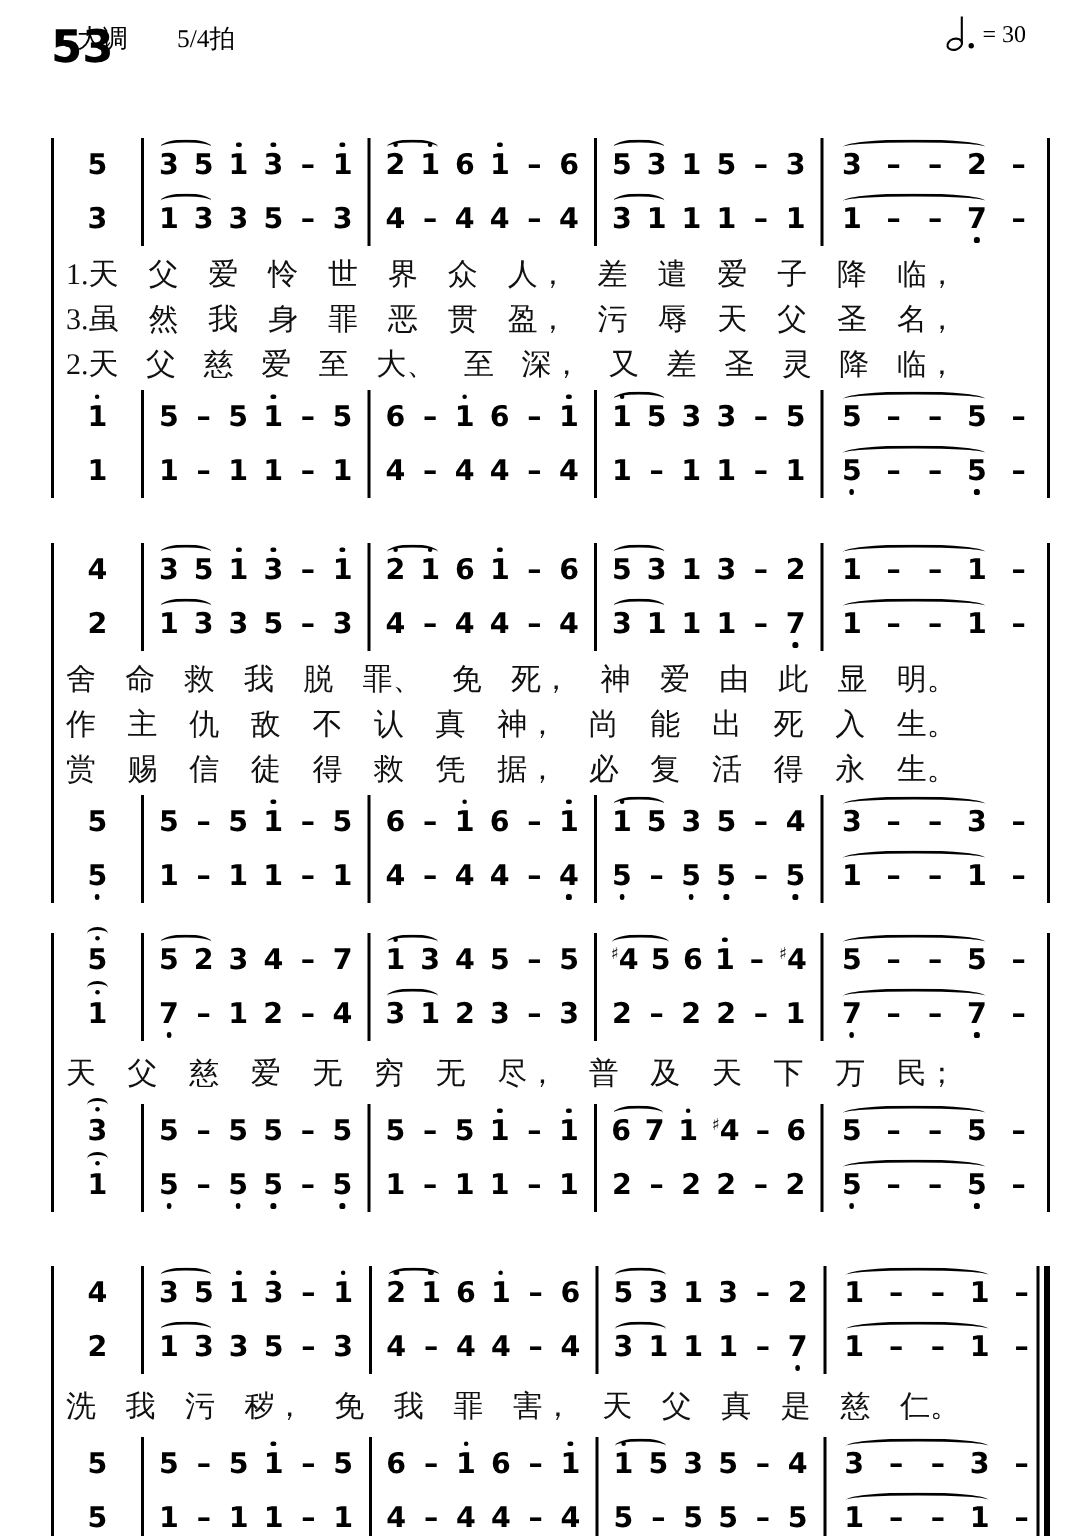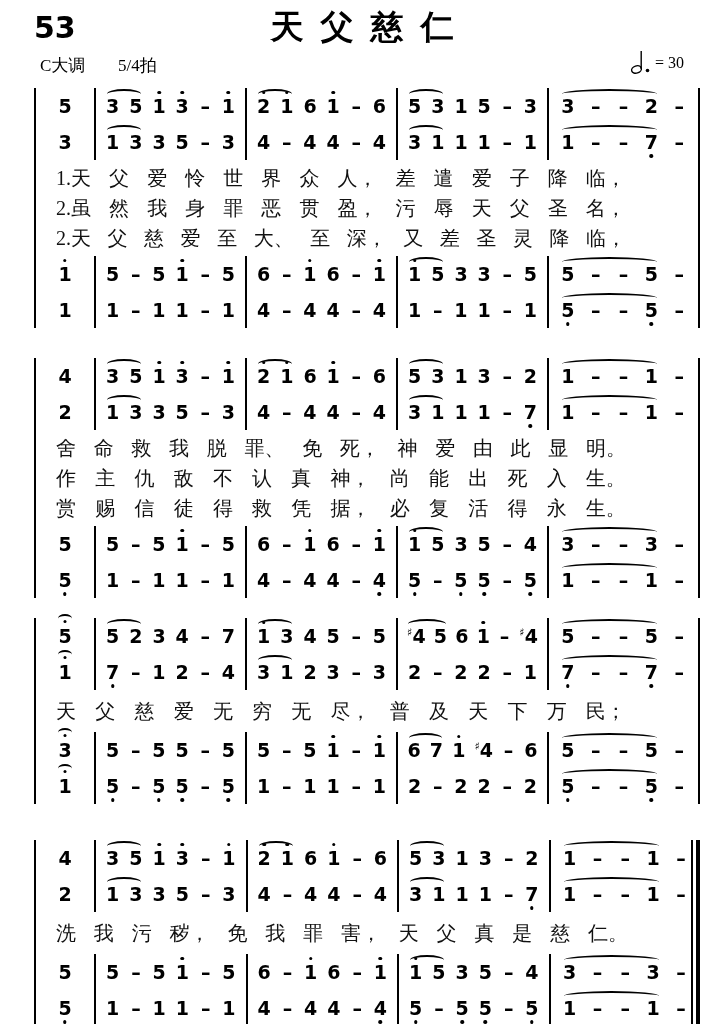--- a/index.html
+++ b/index.html
@@ -45,33 +45,32 @@
   .odot.up{top:-6px;}
   .odot.down{bottom:-6px;}
   .sharp{font-size:11px;vertical-align:7px;letter-spacing:0;}
   .arc{position:absolute;top:1px;height:8px;border-top:2px solid #000;
        border-radius:100% 100% 0 0;pointer-events:none;}
   .fermarc{position:absolute;top:-13px;left:50%;transform:translateX(-50%);width:14px;height:7px;
        border-top:2px solid #000;border-radius:50% 50% 0 0;}
   .fermdot{position:absolute;top:-7px;left:50%;transform:translateX(-50%);width:3px;height:3px;
        border-radius:50%;background:#000;}
 
-  .lyrics{padding:3px 16px;}
+  .lyrics{padding:3px 4px;}
   .lyric-row{display:flex;justify-content:space-between;align-items:center;height:30px;
        padding:0 56px 0 4px;font-size:20px;color:#111;}
   .block.b3 .lyric-row,.block.b4 .lyric-row{height:36px;}
   .syl{white-space:nowrap;}
 </style>
 </head>
 <body>
 
 <div class="page">
   <div class="header">
     <span class="hymn-number">53</span>
-    <h1 class="hymn-title">天父慈仁</h1>
     <div class="meta">
       <span class="key-sig">C大调</span>
       <span class="time-sig">5/4拍</span>
       <span class="tempo">
         <svg width="24" height="27" viewBox="0 0 24 27">
           <ellipse cx="7.5" cy="21.5" rx="5" ry="3.6" transform="rotate(-18 7.5 21.5)" fill="none" stroke="#000" stroke-width="1.4"></ellipse>
           <line x1="12.2" y1="21" x2="12.2" y2="3" stroke="#000" stroke-width="1.4"></line>
           <circle cx="18.5" cy="22.5" r="1.8" fill="#000"></circle>
         </svg>
         <span class="eq">= 30</span>
@@ -179,21 +178,21 @@
             <span class="syl">众</span>
             <span class="syl">人，</span>
             <span class="syl">差</span>
             <span class="syl">遣</span>
             <span class="syl">爱</span>
             <span class="syl">子</span>
             <span class="syl">降</span>
             <span class="syl">临，</span>
           </div>
           <div class="lyric-row">
-            <span class="syl">2.虽</span>
+            <span class="syl">3.虽</span>
             <span class="syl">然</span>
             <span class="syl">我</span>
             <span class="syl">身</span>
             <span class="syl">罪</span>
             <span class="syl">恶</span>
             <span class="syl">贯</span>
             <span class="syl">盈，</span>
             <span class="syl">污</span>
             <span class="syl">辱</span>
             <span class="syl">天</span>

